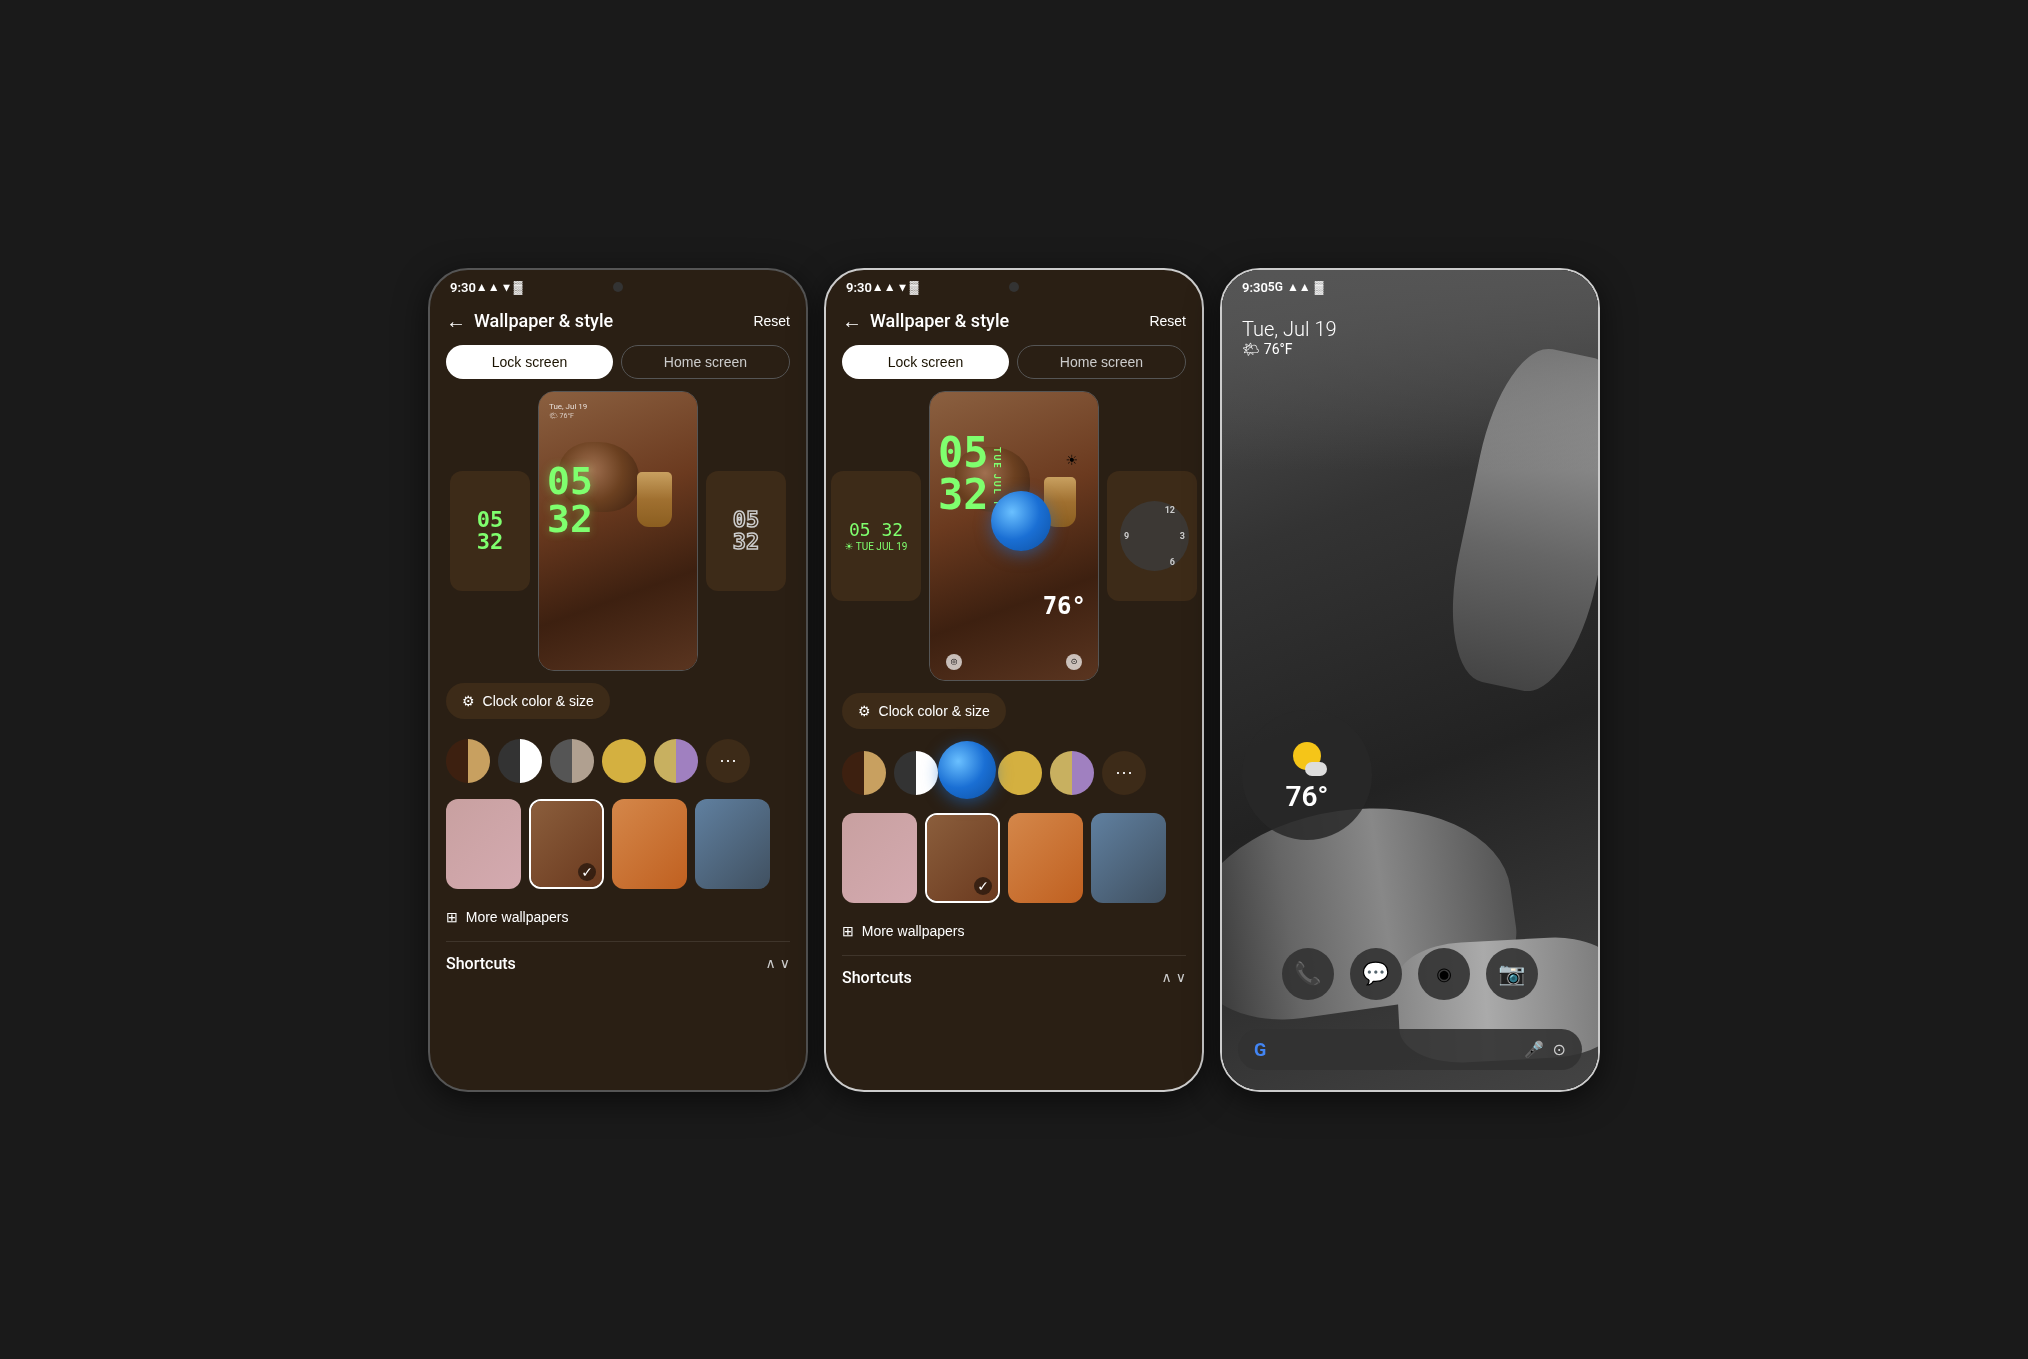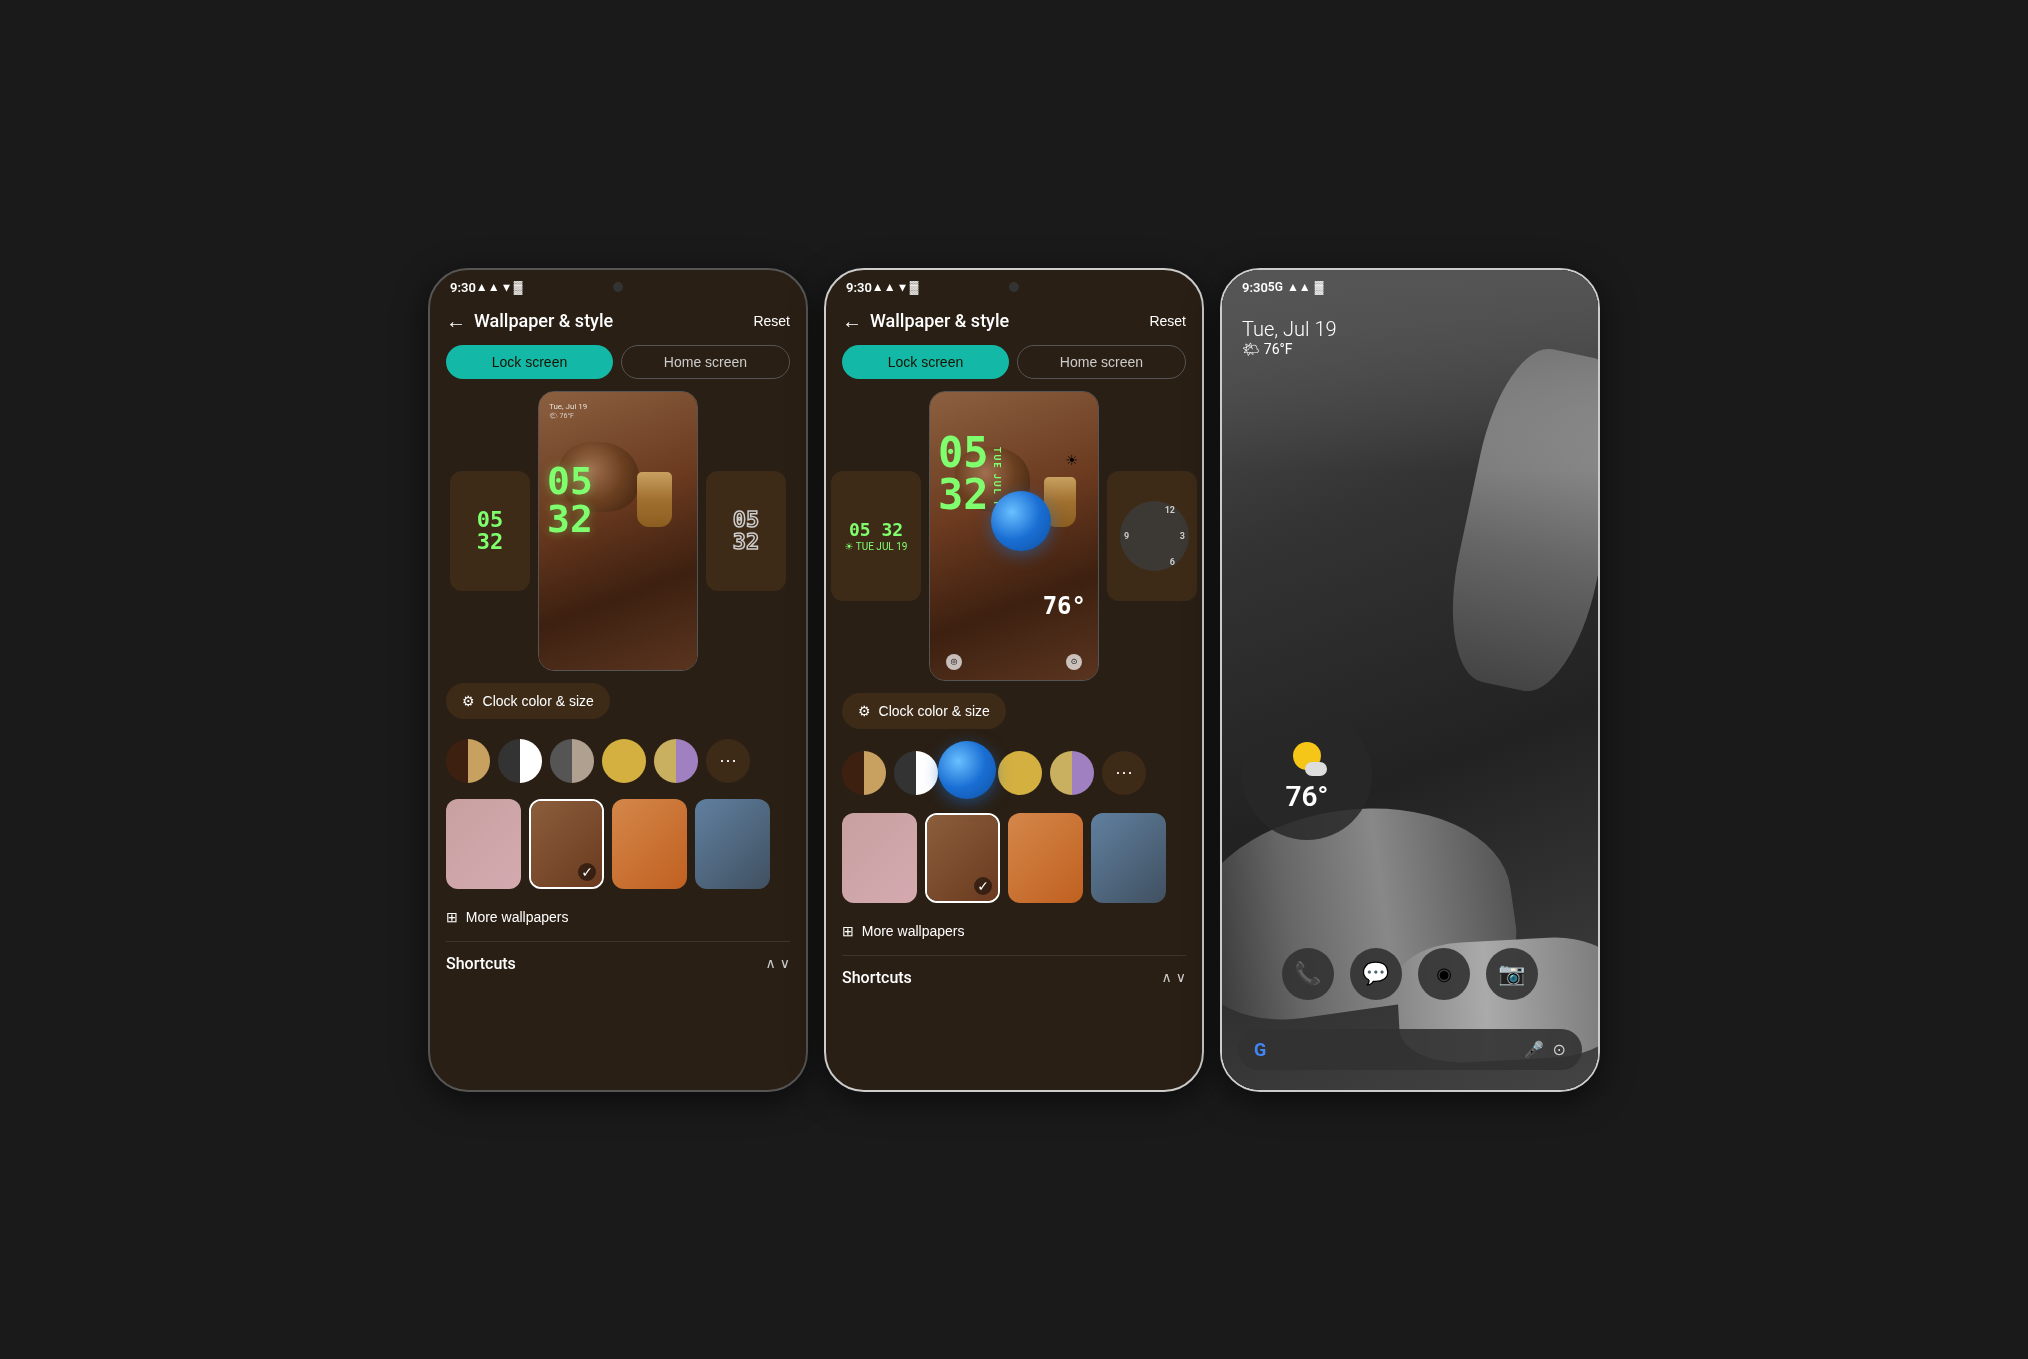--- a/index.html
+++ b/index.html
@@ -110,21 +110,21 @@
       flex: 1;
       text-align: center;
       padding: 8px 12px;
       border-radius: 20px;
       font-size: 14px;
       font-weight: 500;
       cursor: pointer;
       border: none;
     }
     .tab-active {
-      background: #14b8a6;
+      background: #ffffff;
       color: #1a1200;
     }
     .tab-inactive {
       background: transparent;
       color: #ccc;
       border: 1px solid #555;
     }
 
     
     .preview-area {
@@ -635,21 +635,21 @@
 
       <div class="tab-bar">
         <button class="tab tab-active">Lock screen</button>
         <button class="tab tab-inactive">Home screen</button>
       </div>
 
       <div style="padding: 0 12px 12px; display:flex; gap:8px; align-items:center; justify-content:center; position:relative;">
 
         <div class="clock-option" style="width:90px; height:130px;">
           <div style="text-align:center;">
-            <div style="font-size:18px; font-weight:700; color:#7fff6e; font-family:monospace; line-height:1.2;">05 32</div>
+            <div style="font-size:18px; font-weight:400; color:#7fff6e; font-family:monospace; line-height:1.2;">05 32</div>
             <div style="font-size:10px; color:#7fff6e; margin-top:0;">☀ TUE JUL 19</div>
           </div>
         </div>
 
         <div class="phone-preview" style="width:170px; height:290px;">
           <div style="position:relative; width:100%; height:100%;">
 
             <div style="position:absolute; inset:0; background: linear-gradient(160deg, #8b6040 0%, #6b3a1f 40%, #3d2010 70%, #5a3520 100%); border-radius:12px;"></div>
 
             <div style="position:absolute; top:55px; left:25px; width:75px; height:65px; background: radial-gradient(circle at 40% 40%, #a07050, #6b4020, #3d2010); border-radius:40% 50% 40% 50%;"></div>

